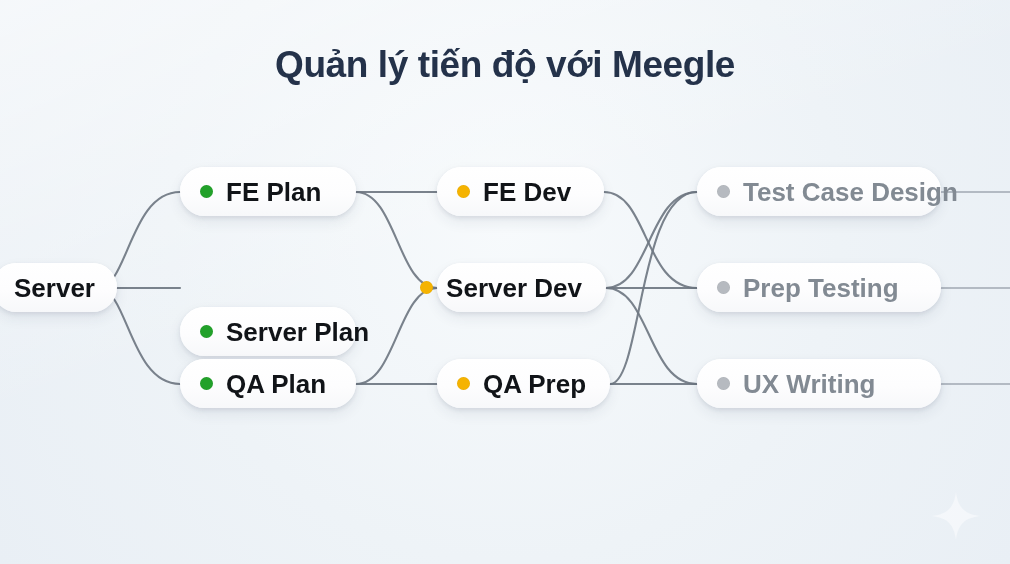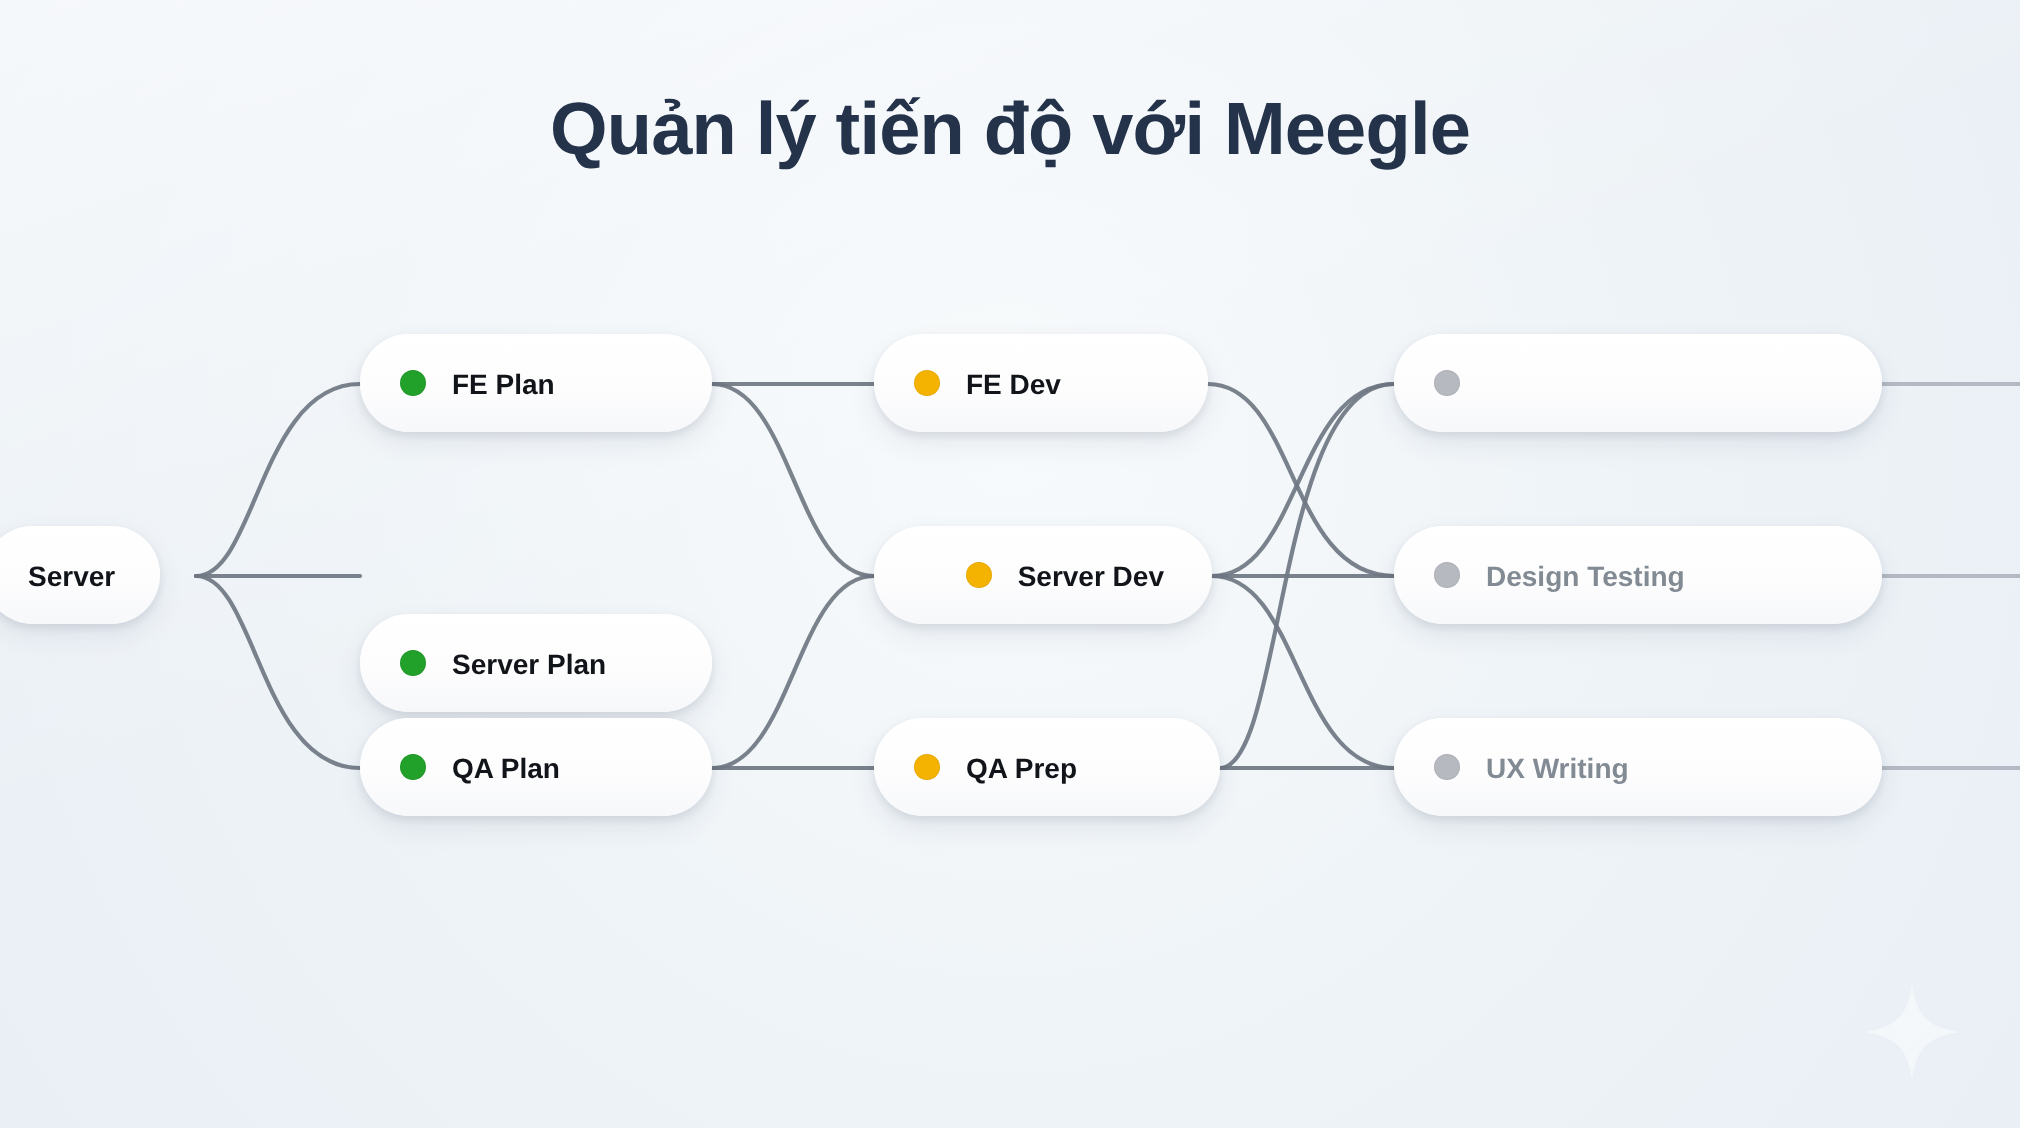--- a/index.html
+++ b/index.html
@@ -92,21 +92,21 @@
     border-radius: 50%;
     flex: 0 0 auto;
     box-shadow: 0 0 0 0.5px rgba(0,0,0,0.06) inset;
   }
 
   .dot.green  { background: #22a12a; }
   .dot.amber  { background: #f5b301; }
   .dot.grey   { background: #b6bac0; }
 
   .label {
-    font-size: 14px;
+    font-size: 26px;
     font-weight: bold;
     color: #111418;
     line-height: 1;
   }
 
   .node.muted .label { color: #828a93; font-weight: bold; }
 
   .node.root {
     padding-left: 22px;
     padding-right: 22px;
@@ -182,25 +182,26 @@
     <span class="label">Server Dev</span>
   </div>
 
   <div class="node" style="left:437px; top:359px; width:173px;">
     <span class="dot amber"></span>
     <span class="label">QA Prep</span>
   </div>
 
   <div class="node muted" style="left:697px; top:167px; width:244px;">
     <span class="dot grey"></span>
+    <span class="label">Test Case Design</span>
   </div>
 
   <div class="node muted" style="left:697px; top:263px; width:244px;">
     <span class="dot grey"></span>
-    <span class="label">Design Testing</span>
+    <span class="label">Prep Testing</span>
   </div>
 
   <div class="node muted" style="left:697px; top:359px; width:244px;text-align:right;">
     <span class="dot grey"></span>
     <span class="label">UX Writing</span>
   </div>
 
   <svg id="sparkle" viewBox="0 0 100 100">
     <path d="M50 4 C 54 34 66 46 96 50 C 66 54 54 66 50 96 C 46 66 34 54 4 50 C 34 46 46 34 50 4 Z" fill="#ffffff" opacity="0.85"></path>
   </svg>

